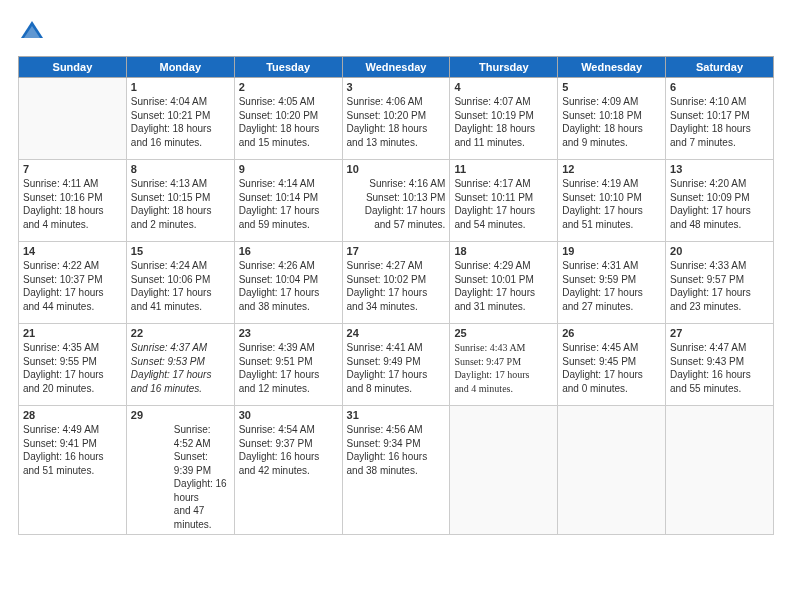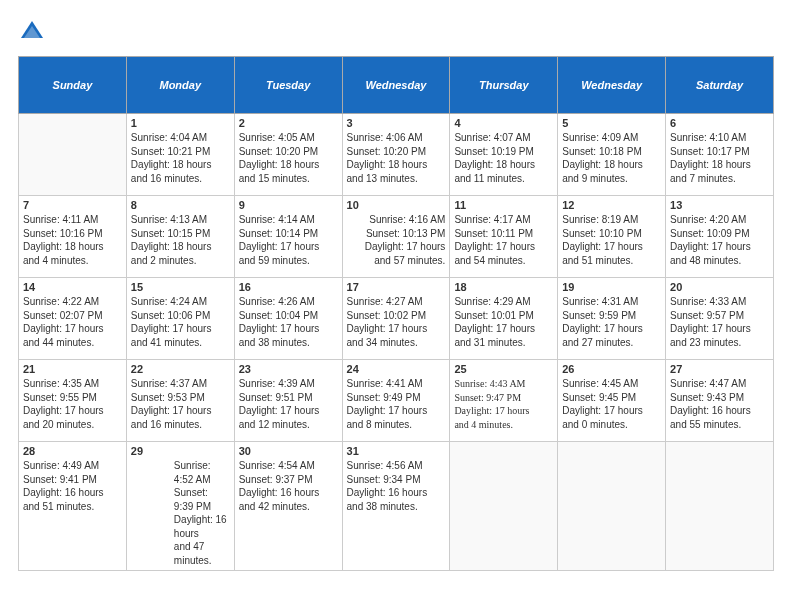--- a/index.html
+++ b/index.html
@@ -61,25 +61,24 @@
       font-weight: normal;
     }
     table {
       width: 100%;
       border-collapse: collapse;
       font-size: 9.5px;
     }
     .day-header {
       background-color: #1a6bbf;
       color: #fff;
-      padding: 22px 2px;
+      padding: 4px 2px;
       font-size: 11px;
       font-weight: bold;
       border: 1px solid #aaa;
-      font-style: italic;
     }
     td {
       vertical-align: top;
       border: 1px solid #ccc;
       padding: 3px 4px;
       width: 14.28%;
       height: 82px;
     }
     .date-num {
       font-weight: bold;
@@ -210,38 +209,38 @@
           </td>
           <td>
             <span class="date-num">11</span>
             <div class="cell-text" style="white-space: pre-line;">Sunrise: 4:17 AM
 Sunset: 10:11 PM
 Daylight: 17 hours
 and 54 minutes.</div>
           </td>
           <td>
             <span class="date-num">12</span>
-            <div class="cell-text" style="white-space: pre-line;">Sunrise: 8:19 AM
+            <div class="cell-text" style="white-space: pre-line;">Sunrise: 4:19 AM
 Sunset: 10:10 PM
 Daylight: 17 hours
 and 51 minutes.</div>
           </td>
           <td>
             <span class="date-num">13</span>
             <div class="cell-text" style="white-space: pre-line;">Sunrise: 4:20 AM
 Sunset: 10:09 PM
 Daylight: 17 hours
 and 48 minutes.</div>
           </td>
         </tr>
         <tr>
           <td>
             <span class="date-num">14</span>
             <div class="cell-text" style="white-space: pre-line;">Sunrise: 4:22 AM
-Sunset: 02:07 PM
+Sunset: 10:37 PM
 Daylight: 17 hours
 and 44 minutes.</div>
           </td>
           <td>
             <span class="date-num">15</span>
             <div class="cell-text" style="white-space: pre-line;">Sunrise: 4:24 AM
 Sunset: 10:06 PM
 Daylight: 17 hours
 and 41 minutes.</div>
           </td>
@@ -284,21 +283,21 @@
         <tr>
           <td>
             <span class="date-num">21</span>
             <div class="cell-text" style="white-space: pre-line;">Sunrise: 4:35 AM
 Sunset: 9:55 PM
 Daylight: 17 hours
 and 20 minutes.</div>
           </td>
           <td>
             <span class="date-num">22</span>
-            <div class="cell-text" style="white-space: pre-line;">Sunrise: 4:37 AM
+            <div class="cell-text" style="white-space: pre-line; font-style: italic;">Sunrise: 4:37 AM
 Sunset: 9:53 PM
 Daylight: 17 hours
 and 16 minutes.</div>
           </td>
           <td>
             <span class="date-num">23</span>
             <div class="cell-text" style="white-space: pre-line;">Sunrise: 4:39 AM
 Sunset: 9:51 PM
 Daylight: 17 hours
 and 12 minutes.</div>

